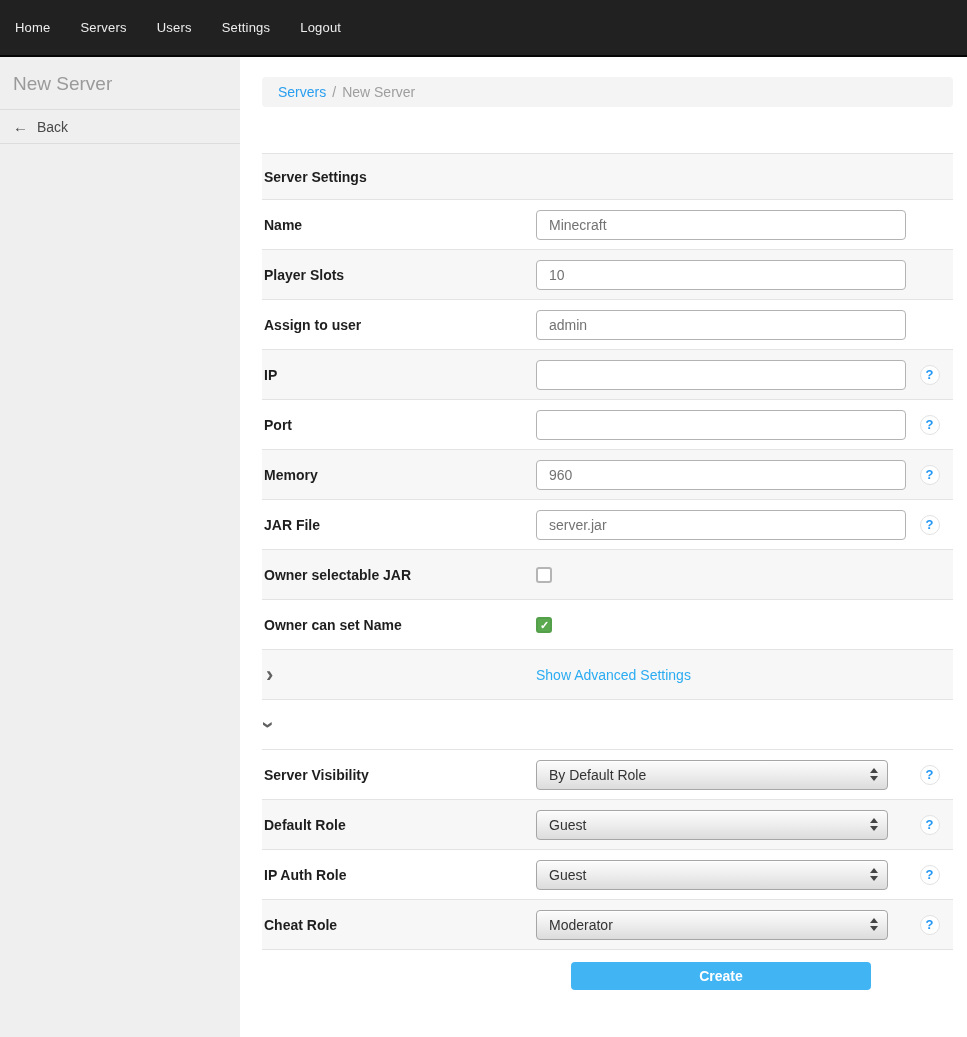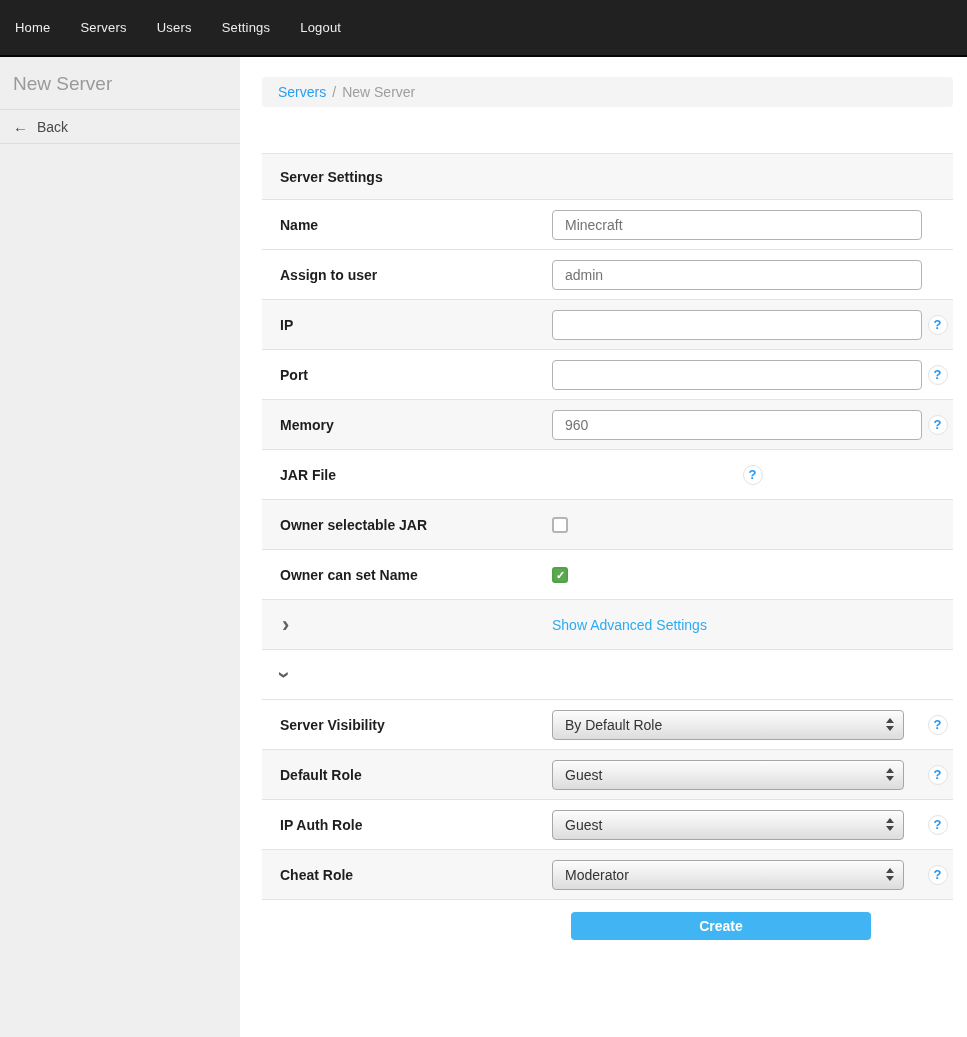--- a/index.html
+++ b/index.html
@@ -31,21 +31,21 @@
   .bc-link { color:#2a9ff0; cursor:pointer; text-decoration:none; }
   .bc-sep { margin:0 6px; }
 
   
   .form-table { margin-top:46px; border-bottom:1px solid #e3e3e3; }
   .row { display:flex; align-items:center; height:50px; border-top:1px solid #e3e3e3;
          background:#fff; }
   .row.header { height:46px; }
   .row.alt { background:#f7f7f7; }
   .lbl { width:274px; font-size:14px; font-weight:bold; color:#1e1e1e;
-         padding-left:2px; flex:none;margin-left:16px; }
+         padding-left:2px; flex:none; }
   .ctrl { width:370px; flex:none; display:flex; align-items:center; }
   .help-col { flex:1; display:flex; justify-content:center; }
 
   .txt { width:370px; height:30px; border:1px solid #b3b3b3; border-radius:4px;
          padding:0 12px; font-size:14px; color:#737373; background:#fff;
          font-family:inherit; outline:none; }
 
   .help { width:20px; height:20px; border-radius:50%; background:#fff;
           border:1px solid #e2e2e2; color:#2196f3; font-weight:bold; font-size:13px;
           display:flex; align-items:center; justify-content:center; cursor:pointer; }
@@ -115,20 +115,27 @@
       </div>
 
       <div class="row">
         <div class="lbl">Name</div>
         <div class="ctrl">
             <input class="txt" value="Minecraft" style="">
           </div>
         <div class="help-col"></div>
       </div>
 
+      <div class="row alt">
+        <div class="lbl">Player Slots</div>
+        <div class="ctrl">
+            <input class="txt" value="10" style="">
+          </div>
+        <div class="help-col"></div>
+      </div>
 
       <div class="row">
         <div class="lbl">Assign to user</div>
         <div class="ctrl">
             <input class="txt" value="admin" style="">
           </div>
         <div class="help-col"></div>
       </div>
 
       <div class="row alt">
@@ -156,20 +163,23 @@
         <div class="ctrl">
             <input class="txt" value="960" style="">
           </div>
         <div class="help-col">
             <span class="help">?</span>
           </div>
       </div>
 
       <div class="row">
         <div class="lbl">JAR File</div>
+        <div class="ctrl">
+            <input class="txt" value="server.jar" style="">
+          </div>
         <div class="help-col">
             <span class="help">?</span>
           </div>
       </div>
 
       <div class="row alt">
         <div class="lbl">Owner selectable JAR</div>
         <div class="ctrl">
             <span class="cb"></span>
           </div>

